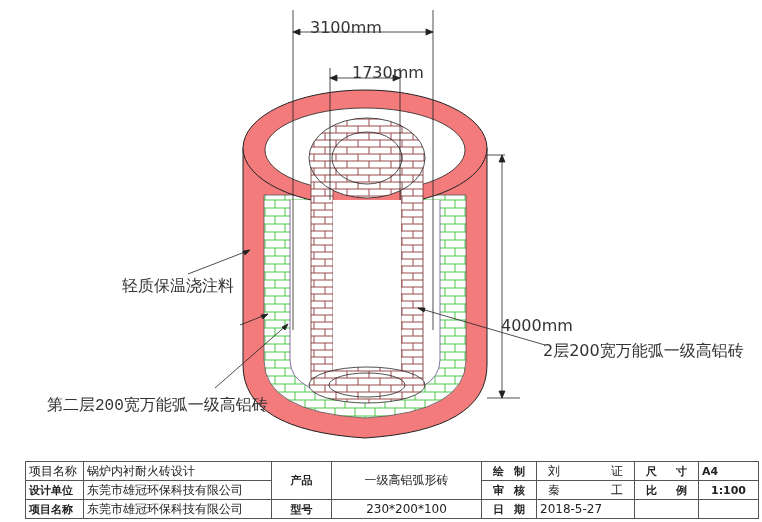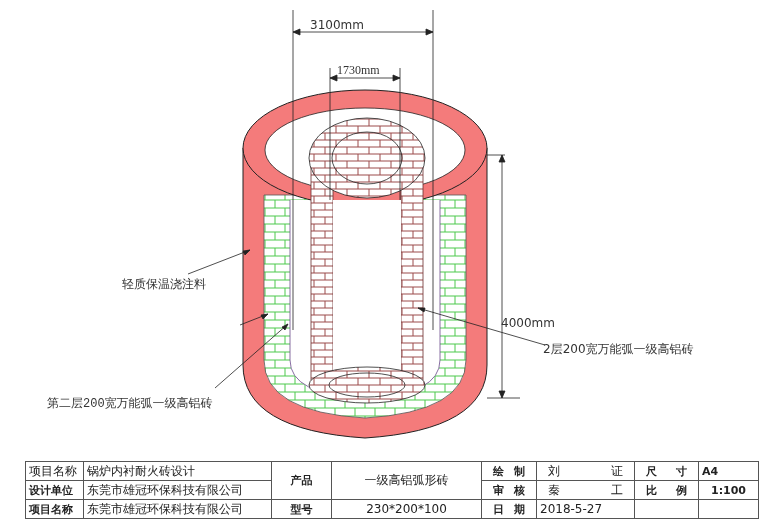--- a/index.html
+++ b/index.html
@@ -1,18 +1,18 @@
 <!DOCTYPE html>
 <html><head>
 <meta charset="utf-8">
 <style>
   html,body{margin:0;padding:0;background:#fff;}
   body{width:762px;height:522px;position:relative;overflow:hidden;font-family:"DejaVu Sans",sans-serif;}
   #drawing{position:absolute;left:0;top:0;width:762px;height:460px;}
-  .lbl{position:absolute;font-size:12px;color:#333;white-space:nowrap;font-family:"DejaVu Sans",sans-serif;}
+  .lbl{position:absolute;font-size:16px;color:#333;white-space:nowrap;font-family:"DejaVu Sans",sans-serif;}
   #titleblock{position:absolute;left:25px;top:461px;width:733px;height:58px;border-collapse:collapse;table-layout:fixed;padding-left:20px;}
   #titleblock td{border:1px solid #555;font-size:12px;padding:0 3px;height:18px;line-height:17px;color:#222;white-space:nowrap;overflow:hidden;}
   #titleblock td.b{font-weight:bold;font-size:11px;}
   #titleblock td.c{text-align:center;}
   .split{display:flex;justify-content:space-between;padding:0 8px;}
 </style>
 </head>
 <body>
 
 <svg id="drawing" viewBox="0 0 762 460" xmlns="http://www.w3.org/2000/svg">
@@ -63,21 +63,21 @@
   <g stroke="#222" stroke-width="0.8" fill="none">
     <line x1="188" y1="274" x2="250" y2="250"></line>
     <line x1="240" y1="325" x2="268" y2="314"></line>
     <line x1="215" y1="388" x2="288" y2="324"></line>
     <line x1="545" y1="345" x2="418" y2="308"></line>
     <path d="M250 250 l-7 1 l2 4z M268 314 l-7 1 l2 4z M288 324 l-6 3 l3 3z M418 308 l6 4 l1 -4z" fill="#222"></path>
   </g>
 </svg>
 
 <div class="lbl" style="left:310px;top:18px;">3100mm</div>
-<div class="lbl" style="left:337px;top:63px;font-family:Liberation Serif, serif;">1730mm</div>
+<div class="lbl" style="left:352px;top:63px;">1730mm</div>
 <div class="lbl" style="left:501px;top:268px;margin-top:48px;">4000mm</div>
 <div class="lbl" style="left:122px;top:276px;">轻质保温浇注料</div>
 <div class="lbl" style="left:47px;top:395px;font-family:Liberation Mono, monospace;">第二层200宽万能弧一级高铝砖</div>
 <div class="lbl" style="left:543px;top:341px;">2层200宽万能弧一级高铝砖</div>
 
 <table id="titleblock">
   <colgroup>
     <col style="width:58px">
       <col style="width:188px">
       <col style="width:60px">

